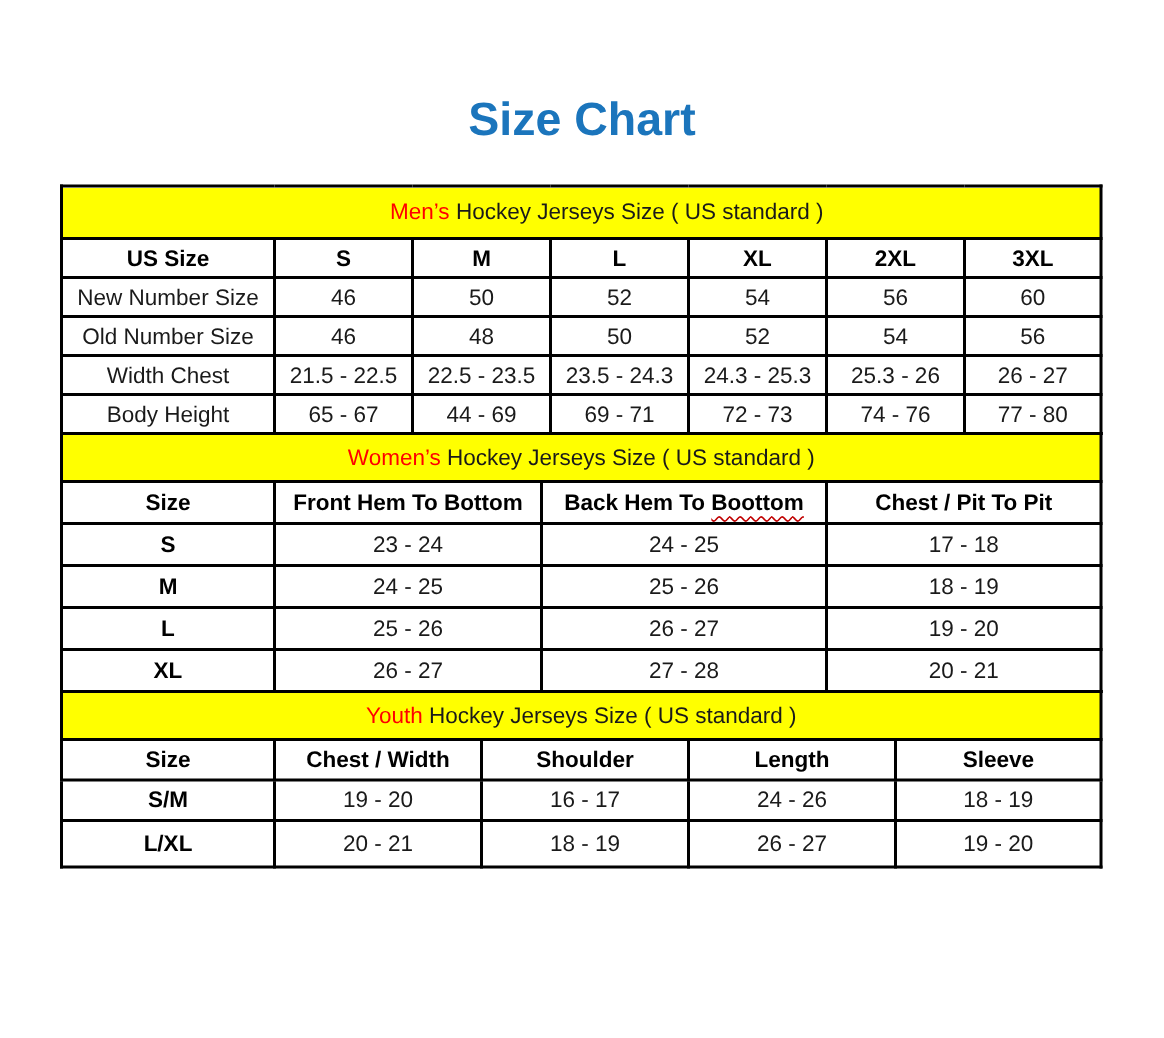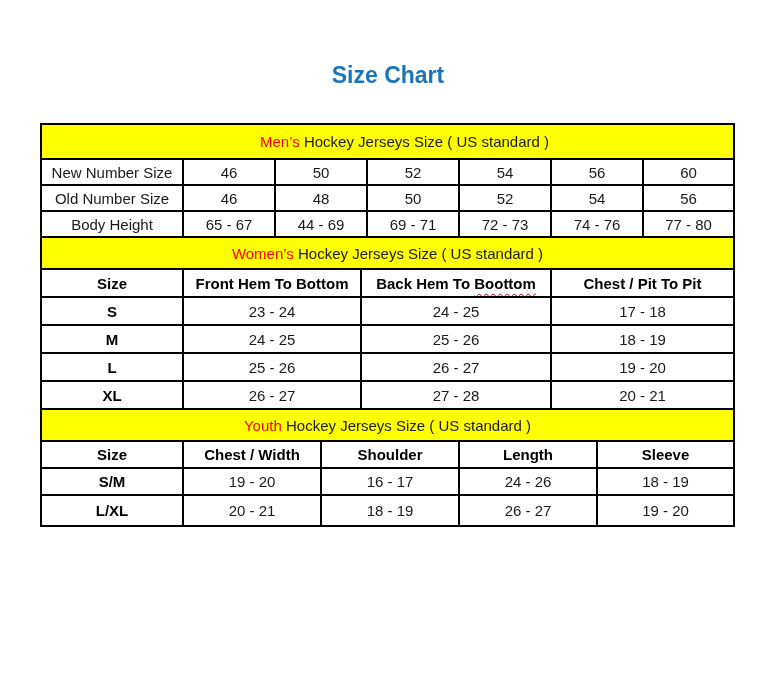--- a/index.html
+++ b/index.html
@@ -12,21 +12,21 @@
     margin: 0; padding: 0;
     width: 776px; height: 692px;
     background: #ffffff;
     font-family: "Liberation Sans", sans-serif;
     overflow: hidden;
   }
   .page { position: relative; width: 776px; height: 692px; background: #fff; }
   .title {
     position: absolute; top: 62px; left: 0; width: 776px;
     margin: 0; text-align: center;
-    font-size: 23px; font-weight: bold;
+    font-size: 31px; font-weight: bold;
     color: var(--title-blue);
   }
   .sheet { position: absolute; top: 123px; left: 40px; width: 693px; }
   table.tbl {
     border-collapse: collapse;
     table-layout: fixed;
     width: 693px;
   }
   table.tbl + table.tbl { margin-top: -2px; }
   .tbl th, .tbl td {
@@ -81,37 +81,55 @@
           <col style="width:92px">
           <col style="width:92px">
           <col style="width:92px">
           <col style="width:92px">
           <col style="width:91px">
       </colgroup>
       <tbody>
         <tr>
           <th class="banner" colspan="7"><span class="hl">Men’s</span> <span>Hockey Jerseys Size ( US standard )</span></th>
         </tr>
+        <tr class="head">
+          <th>US Size</th>
+          <th>S</th>
+          <th>M</th>
+          <th>L</th>
+          <th>XL</th>
+          <th>2XL</th>
+          <th>3XL</th>
+        </tr>
         <tr>
           <td class="lbl">New Number Size</td>
           <td>46</td>
           <td>50</td>
           <td>52</td>
           <td>54</td>
           <td>56</td>
           <td>60</td>
         </tr>
         <tr>
           <td class="lbl">Old Number Size</td>
           <td>46</td>
           <td>48</td>
           <td>50</td>
           <td>52</td>
           <td>54</td>
           <td>56</td>
+        </tr>
+        <tr>
+          <td class="lbl">Width Chest</td>
+          <td>21.5 - 22.5</td>
+          <td>22.5 - 23.5</td>
+          <td>23.5 - 24.3</td>
+          <td>24.3 - 25.3</td>
+          <td>25.3 - 26</td>
+          <td>26 - 27</td>
         </tr>
         <tr>
           <td class="lbl">Body Height</td>
           <td>65 - 67</td>
           <td>44 - 69</td>
           <td>69 - 71</td>
           <td>72 - 73</td>
           <td>74 - 76</td>
           <td>77 - 80</td>
         </tr>

